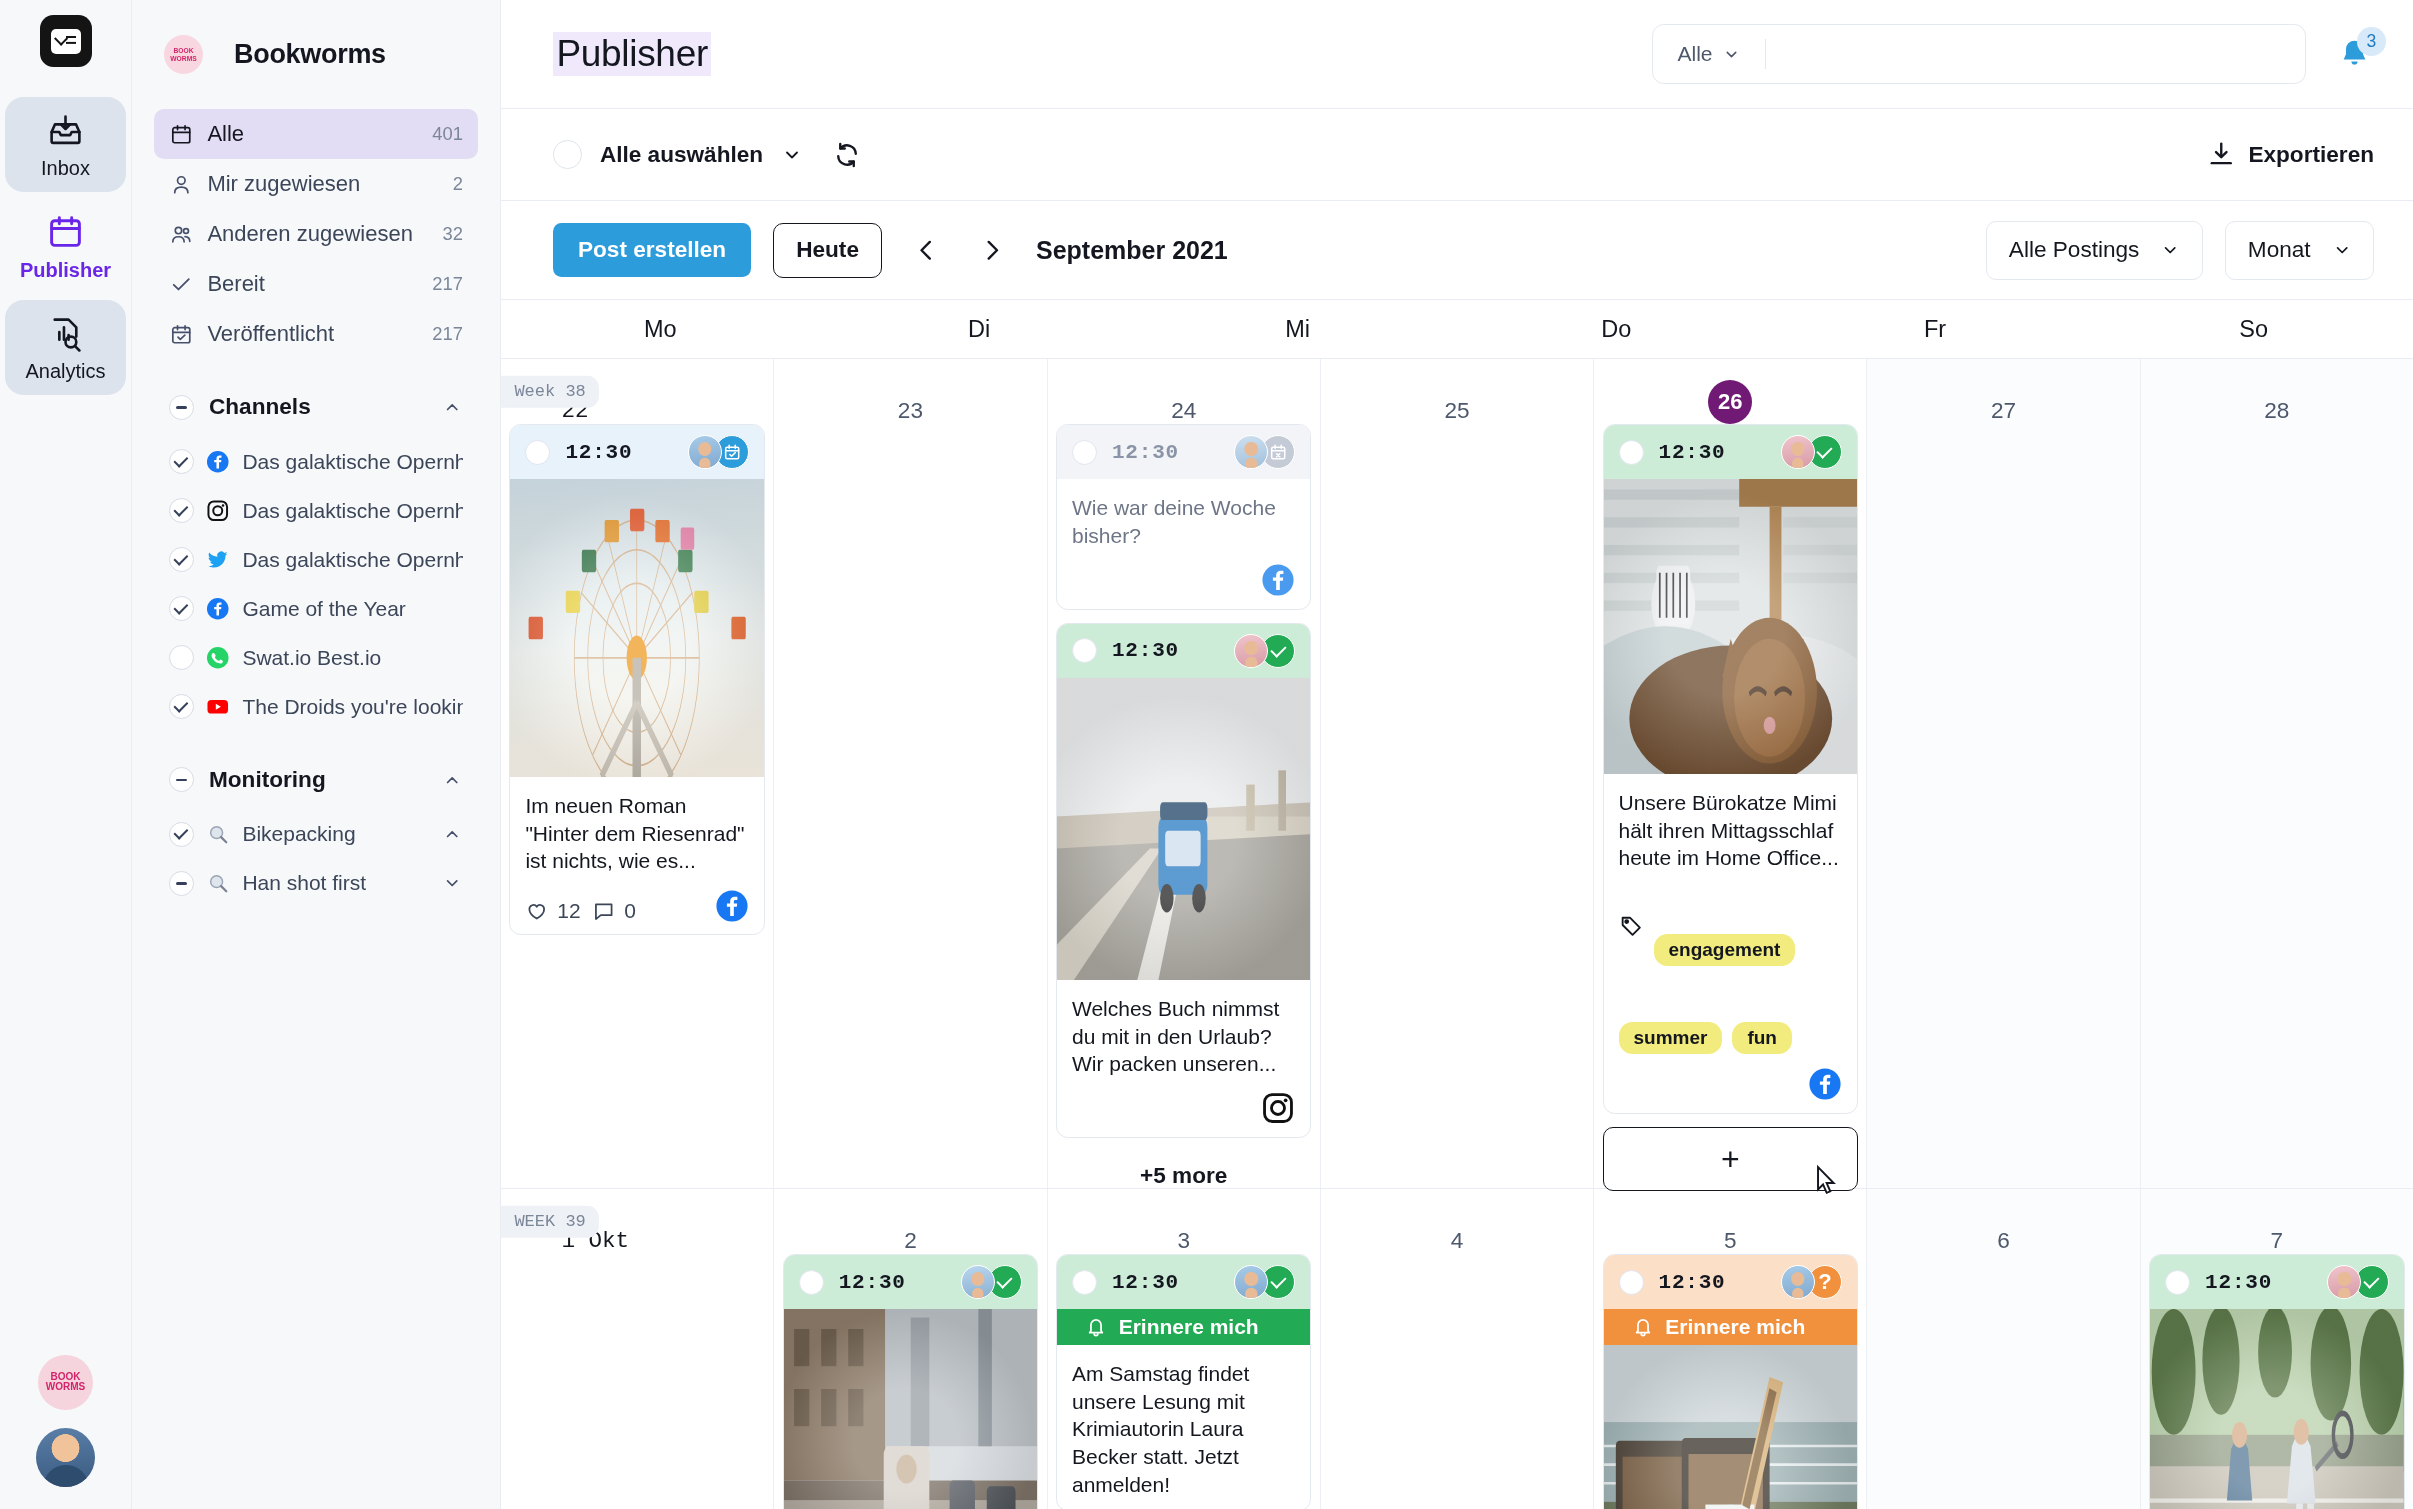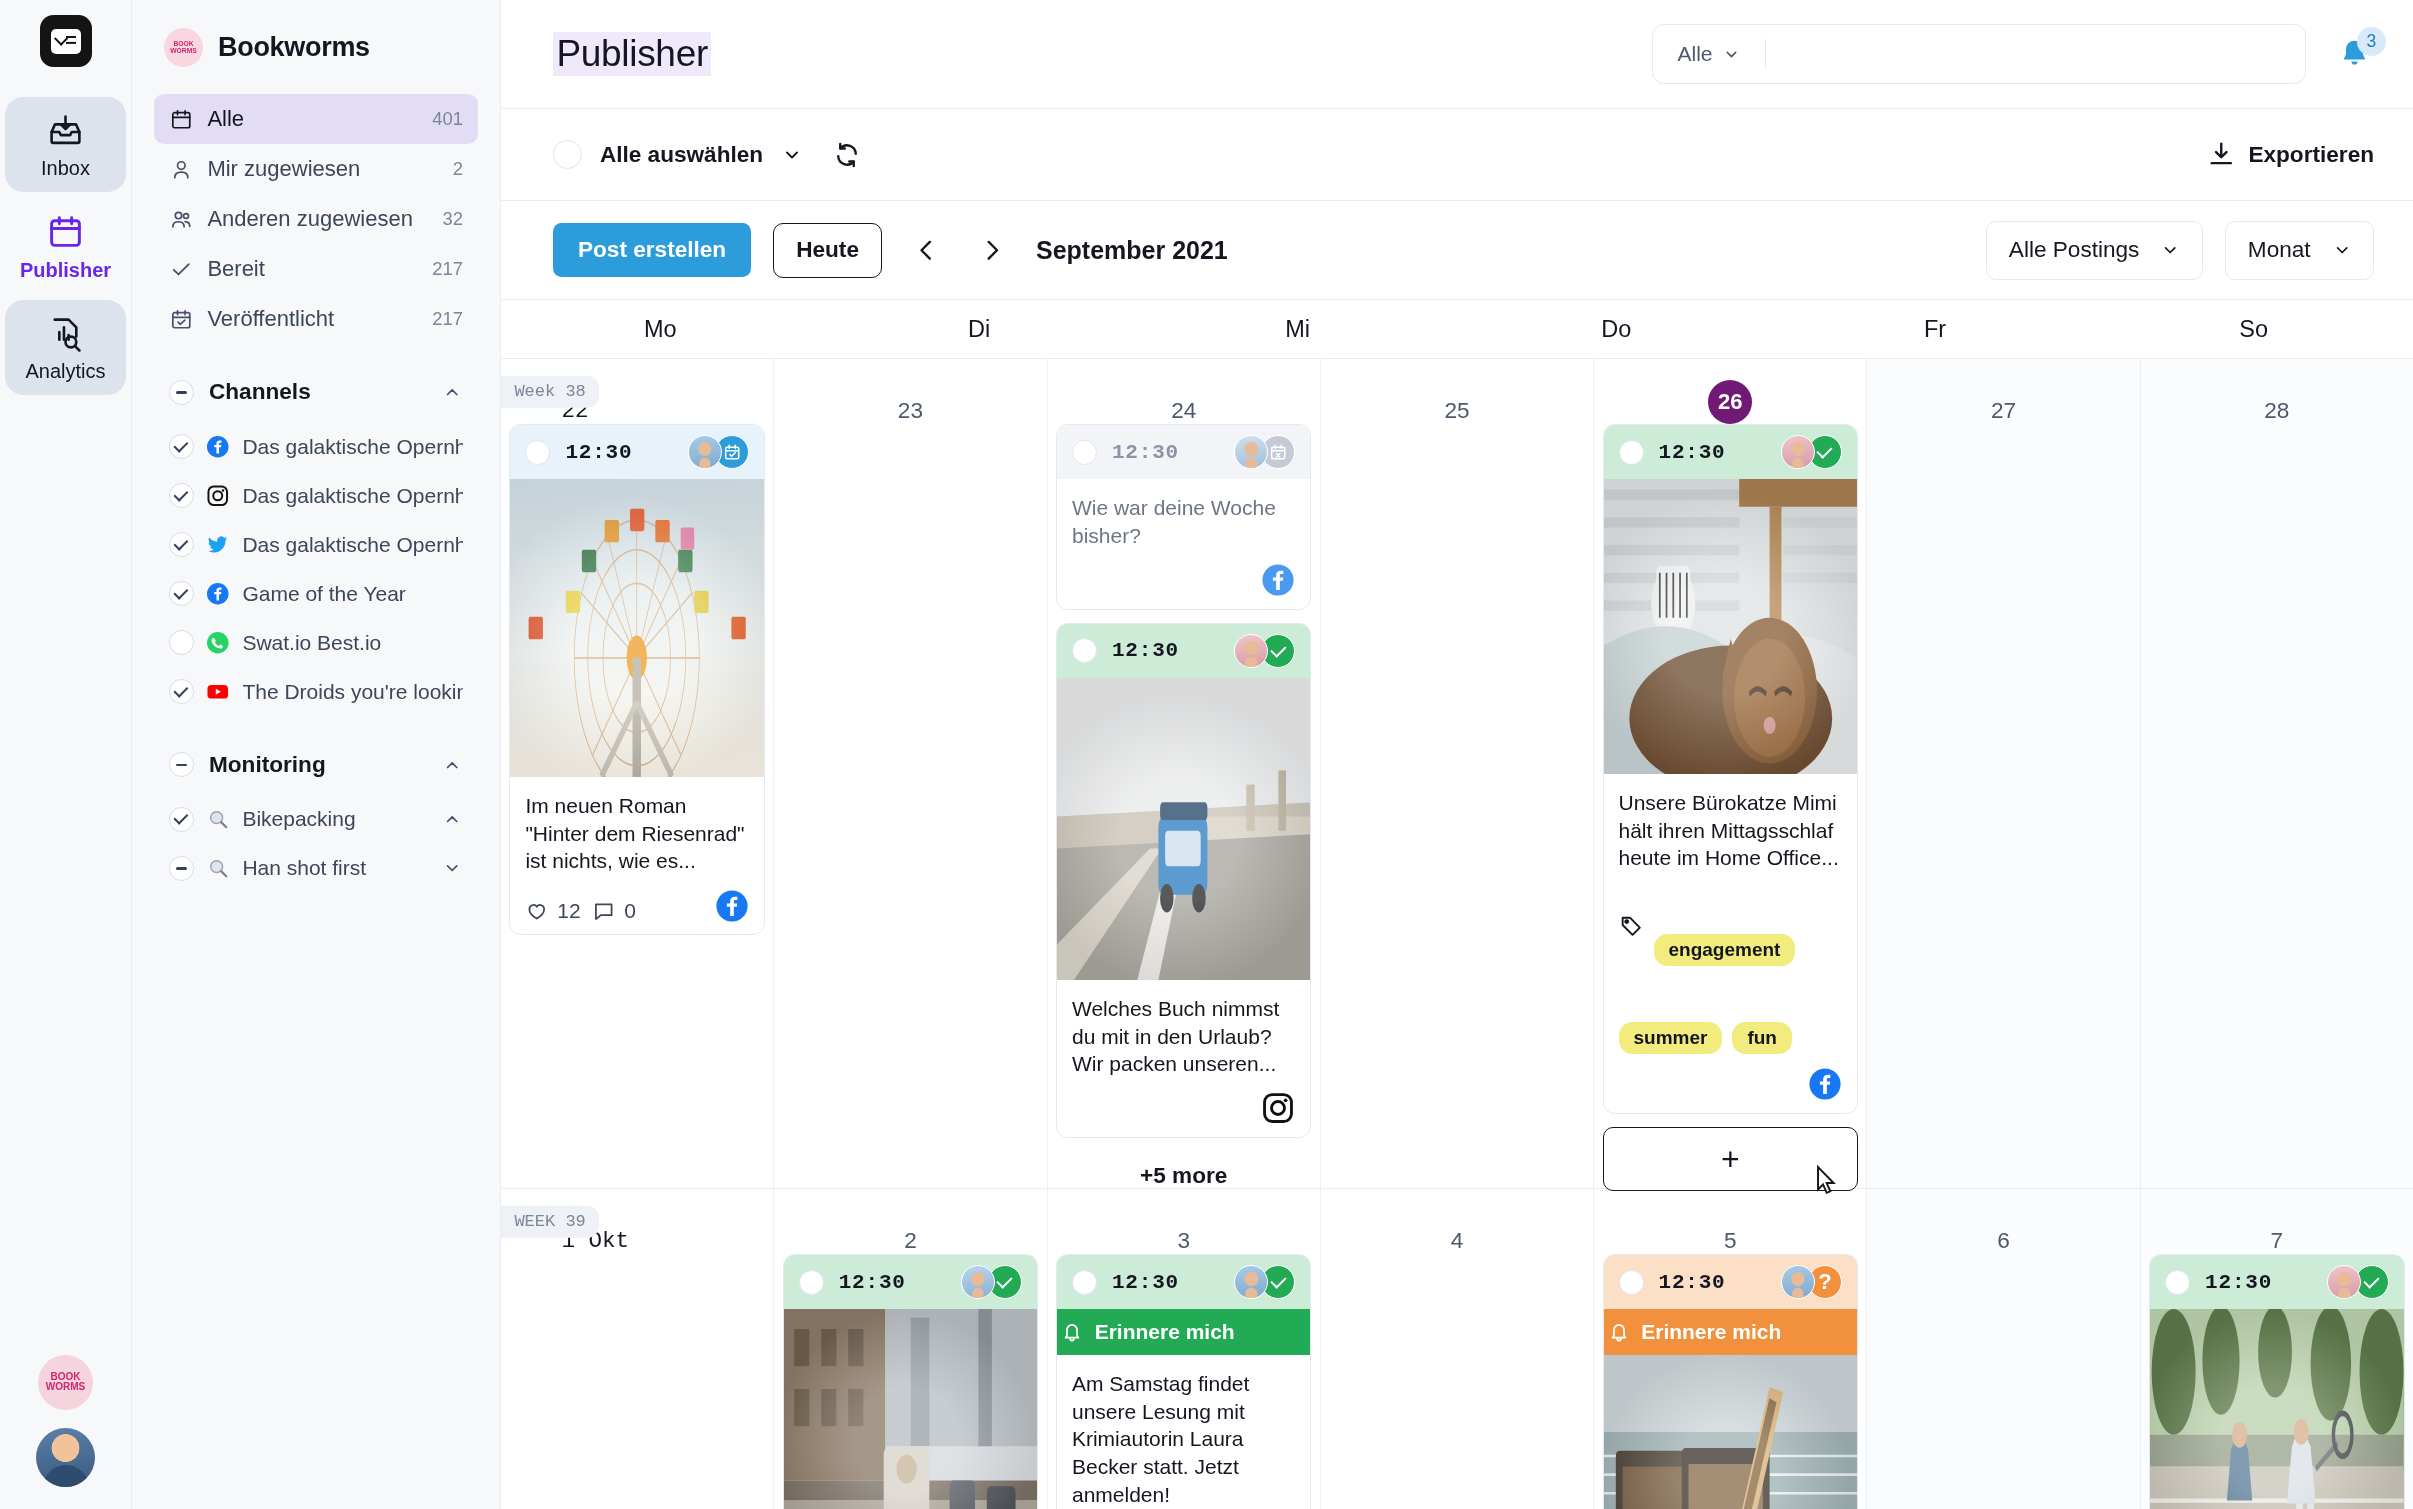--- a/index.html
+++ b/index.html
@@ -55,21 +55,21 @@
   .avatar-big:after {
     content:""; position:absolute; left:50%; top:62%; transform:translateX(-50%);
     width:45px; height:34px; border-radius:22px 22px 0 0; background:#2e4c6d;
   }
 
   
   .sidebar {
     width: 369px; flex: 0 0 369px; background: #f7f8fa;
     border-right: 0.8px solid #e9ecf2; padding: 0 22px; position: relative;
   }
-  .sb-head { display: flex; align-items: center; gap: 15px; height: 94px; padding-left: 10px; }
+  .sb-head { display: flex; align-items: center; gap: 31px; height: 109px; padding-left: 10px; }
   .sb-head .logo {
     width: 39px; height: 39px; border-radius: 50%; background: #f9d7e0;
     display: flex; align-items: center; justify-content: center;
     font-size: 6.7px; font-weight: 700; color: #d2246a; text-align: center; line-height: 1.05;
   }
   .sb-head .name { font-size: 27px; font-weight: 700; color: #14171f; letter-spacing: -0.3px; }
 
   .sb-item {
     display: flex; align-items: center; height: 50px; border-radius: 10px;
     padding: 0 15px; cursor: pointer; gap: 13.4px;
@@ -229,21 +229,21 @@
   .st {
     width: 34px; height: 34px; border-radius: 50%; margin-left: -6.7px; flex:0 0 34px;
     display: flex; align-items: center; justify-content: center; border: 1.7px solid #fff;
   }
   .st.ok { background: #22aa55; }
   .st.ok:after { content:""; width:11.7px;height:6.7px;border-left:2.9px solid #fff;border-bottom:2.9px solid #fff;transform:rotate(-45deg) translate(0.8px,-1.7px); }
   .st.q { background: #f2913d; color:#fff; font-size: 22px; font-weight: 700; }
   .st.sched { background: #2d9cdb; }
   .st.grey { background: #c5cbd6; }
 
-  .banner { height: 46px; display: flex; align-items: center; gap: 11.7px; padding: 0 4px; }
+  .banner { height: 36px; display: flex; align-items: center; gap: 11.7px; padding: 0 28px; }
   .banner.green { background: #22aa55; }
   .banner.orange { background: #f2913d; }
   .banner .t { font-size: 21px; font-weight: 700; color: #fff; }
   .card-body { padding: 15px 15px 11.7px; }
   .card-txt { font-size: 21px; line-height: 1.32; color: #14171f; }
   .card-txt.grey { color: #6d7686; }
   .tags { display: flex; flex-wrap: wrap; align-items: center; gap: 8.4px 10px; margin-top: 13.4px; }
   .tag { background: #f2ec7f; border-radius: 13.4px; padding: 5px 15px; font-size: 19px; font-weight: 700; color: #14171f; margin-top: 48px; }
   .card-foot { display: flex; align-items: flex-end; gap: 11.7px; margin-top: 13.4px; }
   .metric { display: flex; align-items: center; gap: 8.4px; font-size: 21px; color: #3c4659; }

